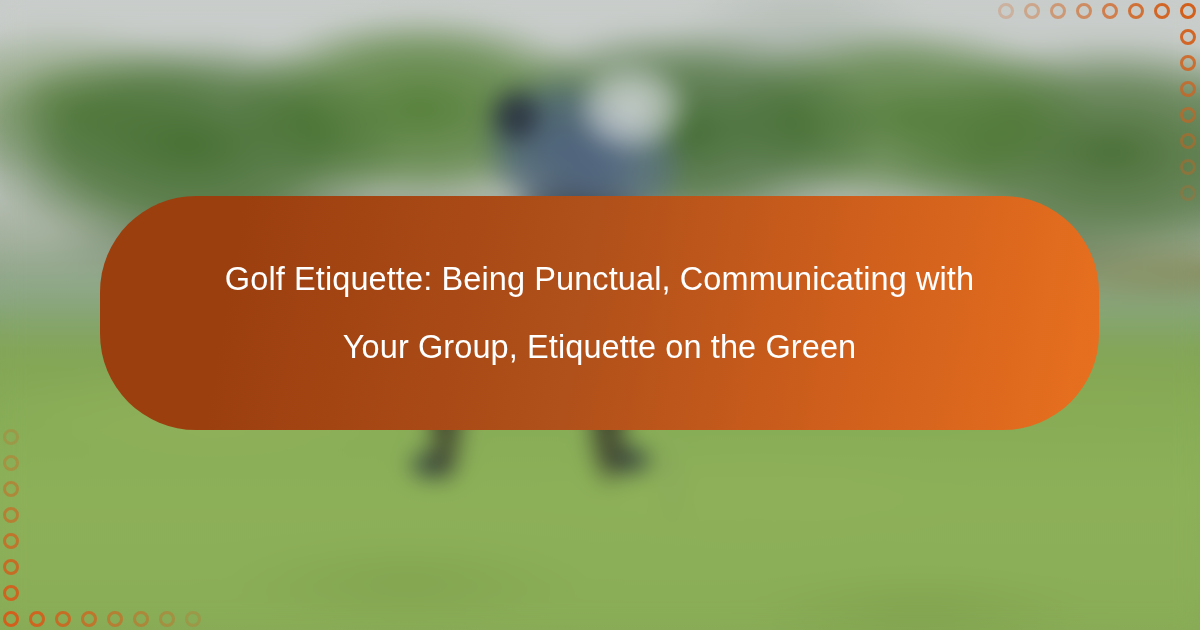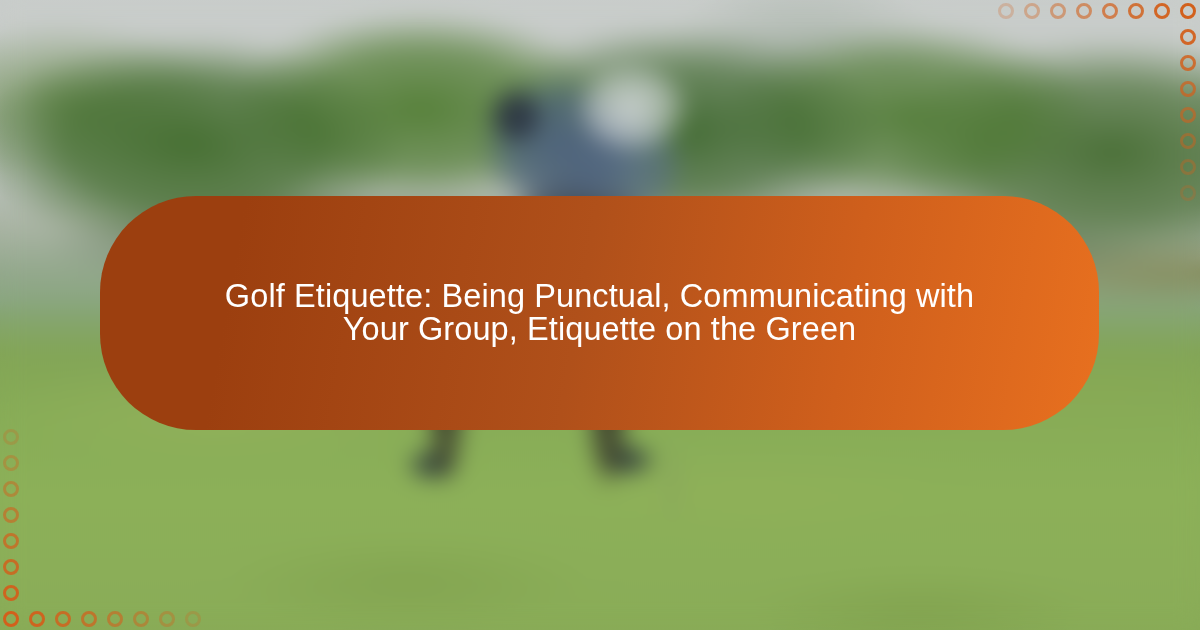--- a/index.html
+++ b/index.html
@@ -127,21 +127,21 @@
     border-radius: 96px;
     display: flex;
     align-items: center;
     justify-content: center;
     box-sizing: border-box;
     padding: 0 70px;
   }
   .title-text {
     color: #ffffff;
     font-size: 32.5px;
-    line-height: 33px;
+    line-height: 68px;
     font-weight: 400;
     text-align: center;
     letter-spacing: 0.1px;
     max-width: 790px;
   }
 </style>
 </head>
 <body>
 
 <div id="stage">

